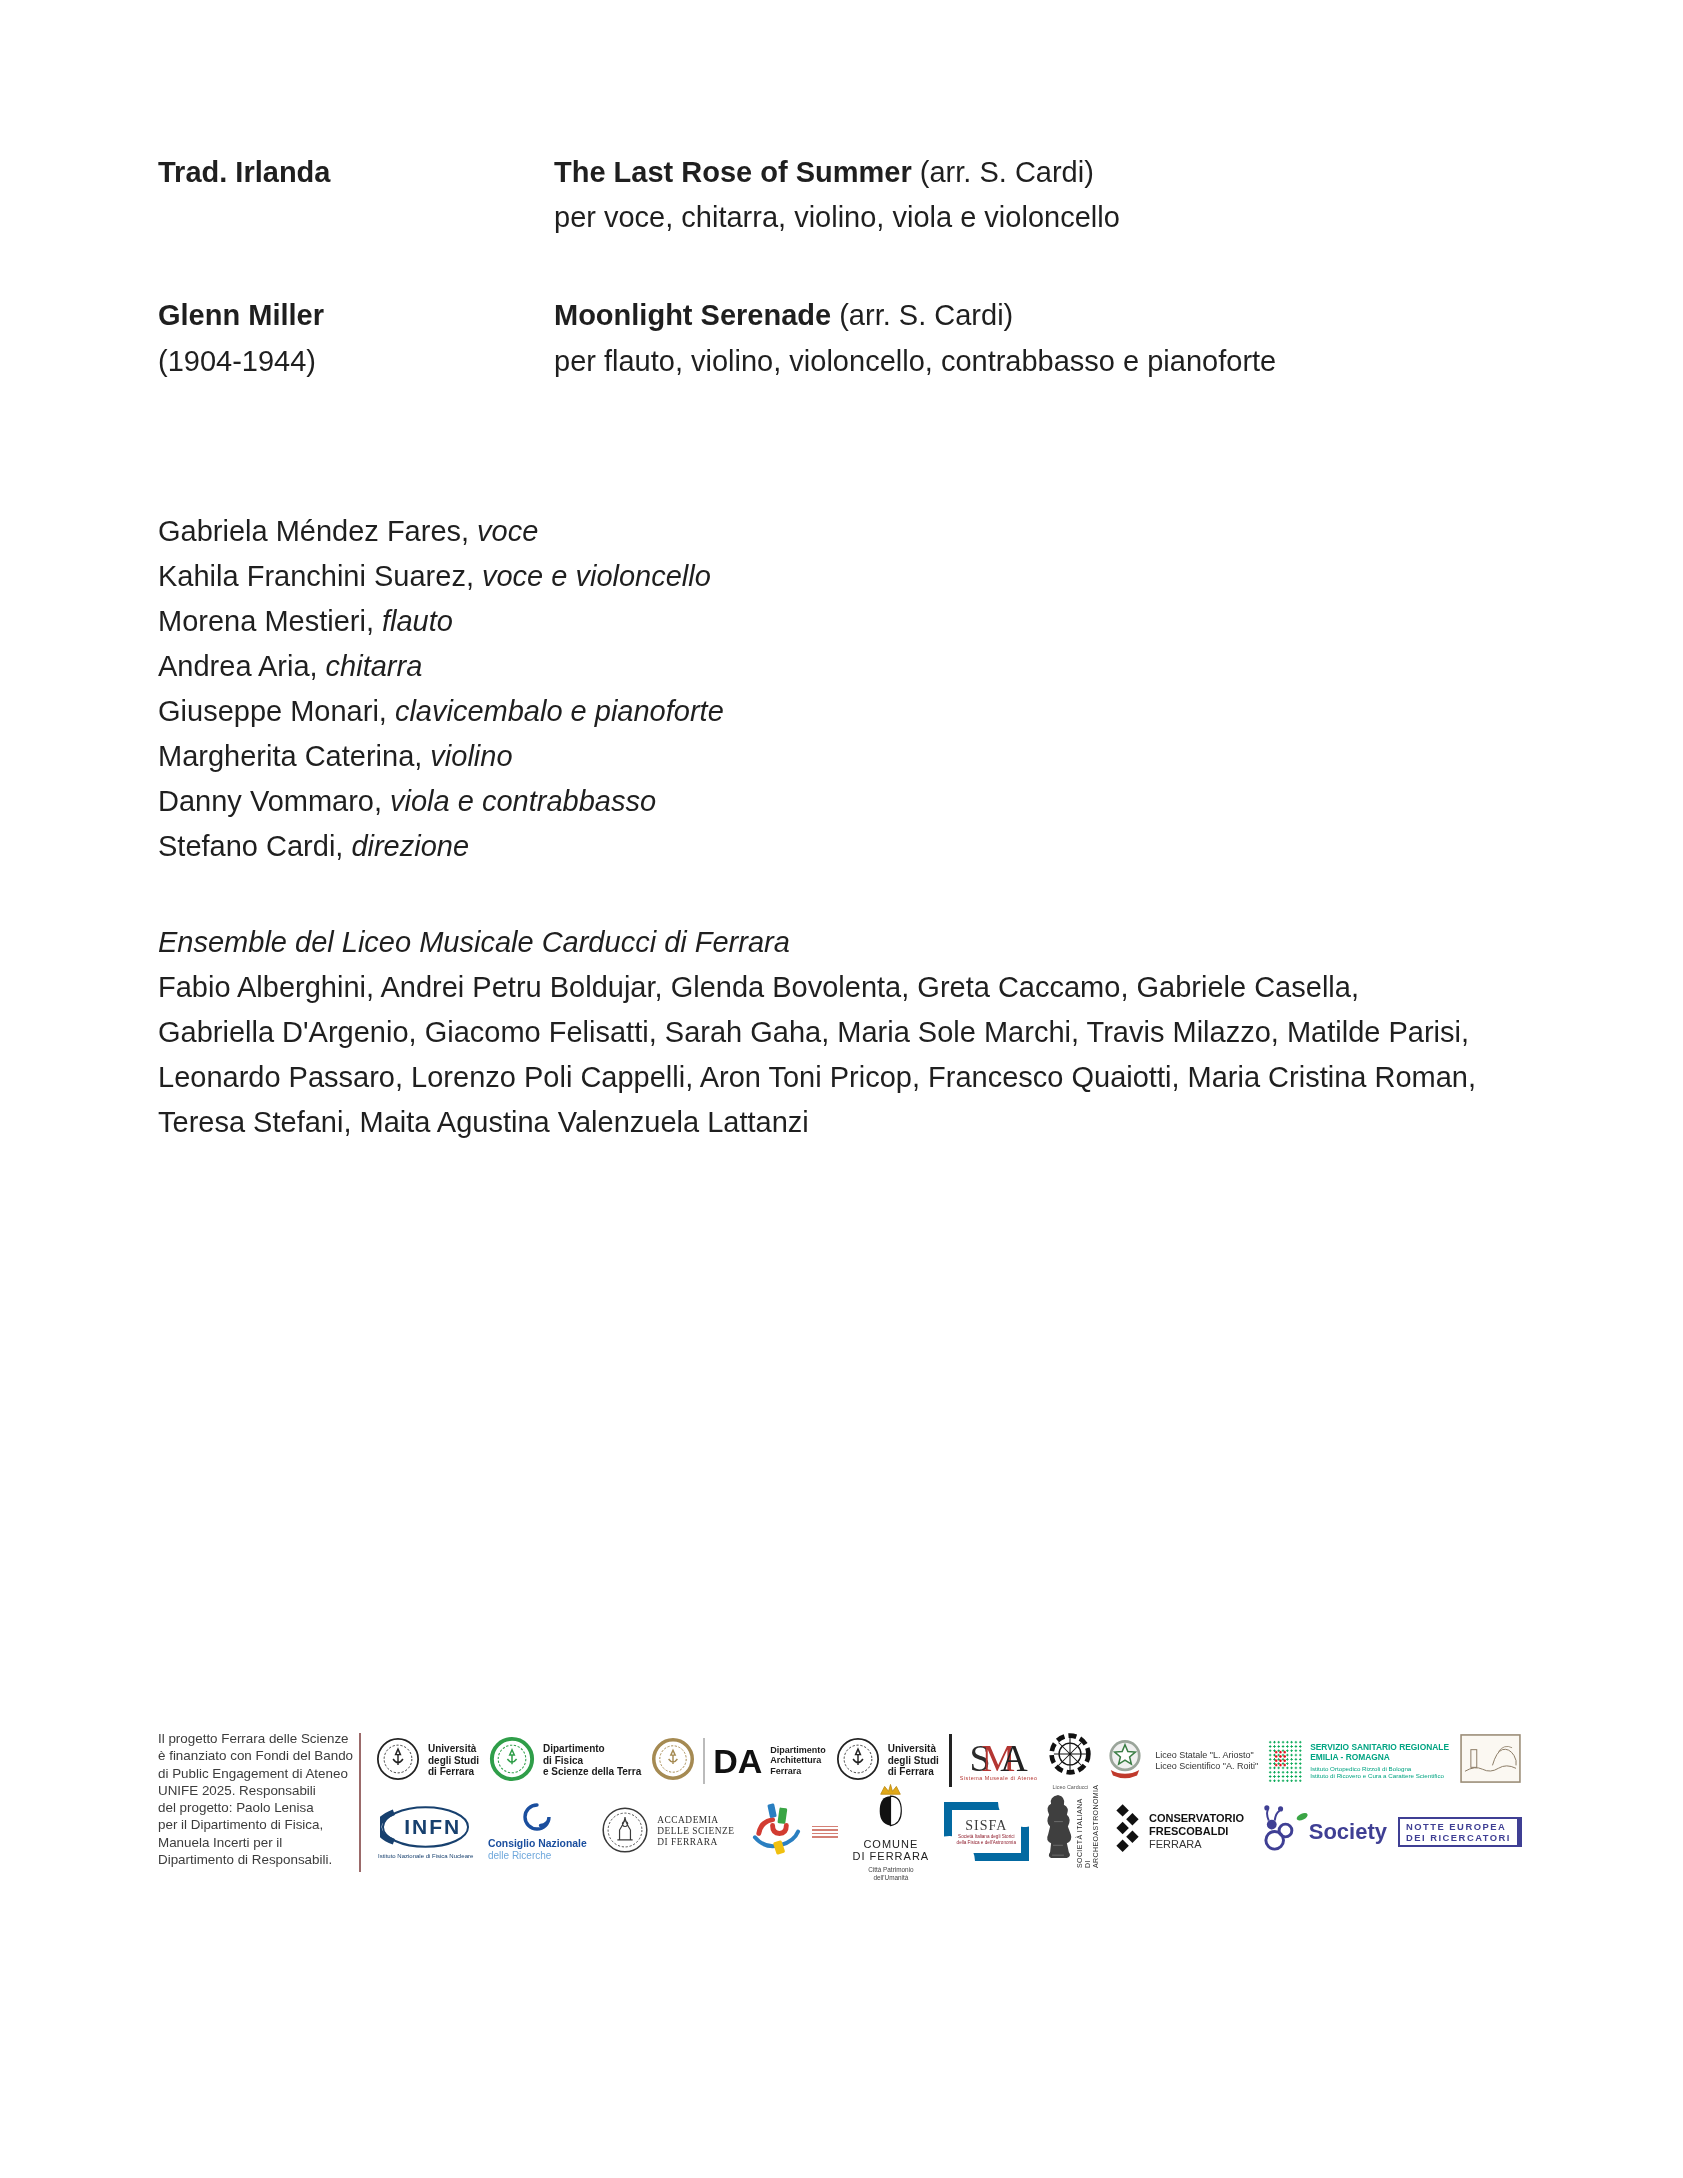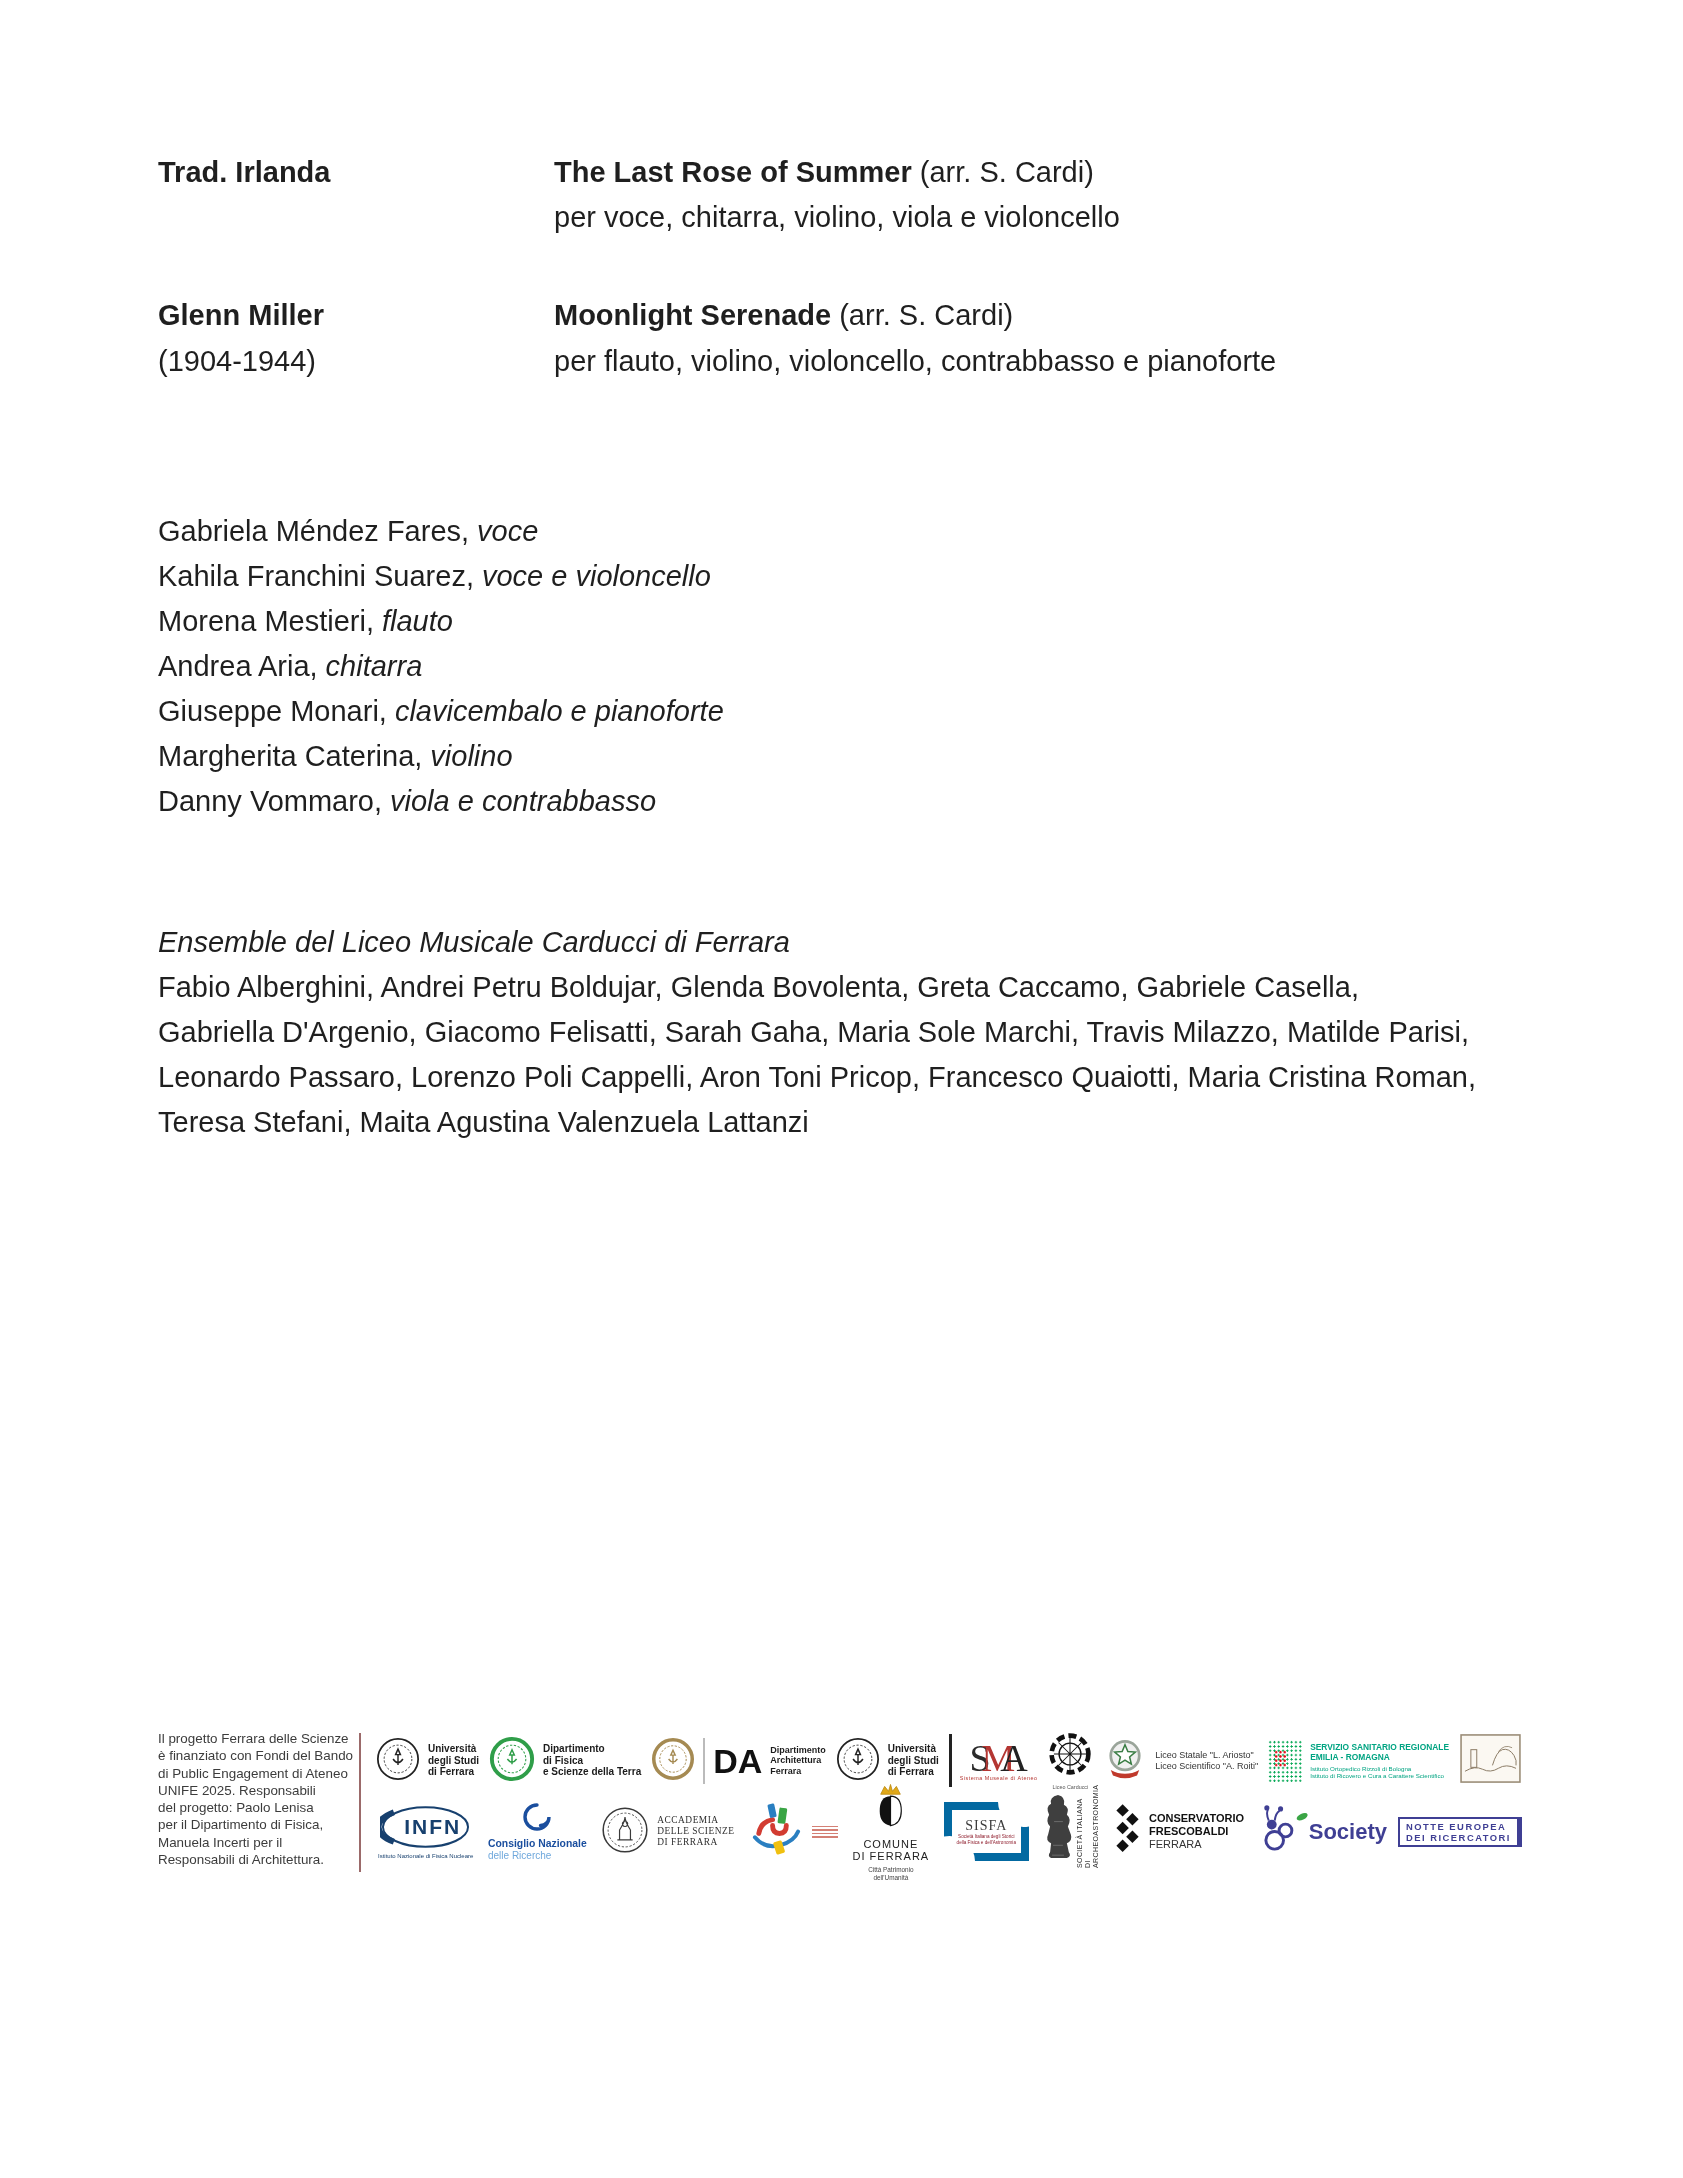--- a/index.html
+++ b/index.html
@@ -100,39 +100,40 @@
   </div>
 
   <div class="performers">
     <div class="perf-line"><span>Gabriela Méndez Fares,</span><span class="role">voce</span></div>
     <div class="perf-line"><span>Kahila Franchini Suarez,</span><span class="role">voce e violoncello</span></div>
     <div class="perf-line"><span>Morena Mestieri,</span><span class="role">flauto</span></div>
     <div class="perf-line"><span>Andrea Aria,</span><span class="role">chitarra</span></div>
     <div class="perf-line"><span>Giuseppe Monari,</span><span class="role">clavicembalo e pianoforte</span></div>
     <div class="perf-line"><span>Margherita Caterina,</span><span class="role">violino</span></div>
     <div class="perf-line"><span>Danny Vommaro,</span><span class="role">viola e contrabbasso</span></div>
+    <div class="perf-line"><span>Stefano Cardi,</span><span class="role">direzione</span></div>
   </div>
 
   <div class="ensemble">
     <div class="it">Ensemble del Liceo Musicale Carducci di Ferrara</div>
     <div class="members-line">Fabio Alberghini, Andrei Petru Boldujar, Glenda Bovolenta, Greta Caccamo, Gabriele Casella,</div>
     <div class="members-line">Gabriella D'Argenio, Giacomo Felisatti, Sarah Gaha, Maria Sole Marchi, Travis Milazzo, Matilde Parisi,</div>
     <div class="members-line">Leonardo Passaro, Lorenzo Poli Cappelli, Aron Toni Pricop, Francesco Quaiotti, Maria Cristina Roman,</div>
     <div class="members-line">Teresa Stefani, Maita Agustina Valenzuela Lattanzi</div>
   </div>
 
   <div class="credits">
     <div>Il progetto Ferrara delle Scienze</div>
     <div>è finanziato con Fondi del Bando</div>
     <div>di Public Engagement di Ateneo</div>
     <div>UNIFE 2025. Responsabili</div>
     <div>del progetto: Paolo Lenisa</div>
     <div>per il Dipartimento di Fisica,</div>
     <div>Manuela Incerti per il</div>
-    <div>Responsabili di Architettura.</div>
+    <div>Dipartimento di Responsabili.</div>
   </div>
   <div class="vdivider"></div>
 
   <div class="logo-row row1">
 
     <div class="logo">
       <span>
         <svg width="44" height="44" viewBox="0 0 40 40">
             <circle cx="20" cy="20" r="18.3" fill="none" stroke="#222" stroke-width="1.6"></circle>
             <circle cx="20" cy="20" r="12.6" fill="none" stroke="#222" stroke-width="0.8" stroke-dasharray="2 1.6"></circle>

